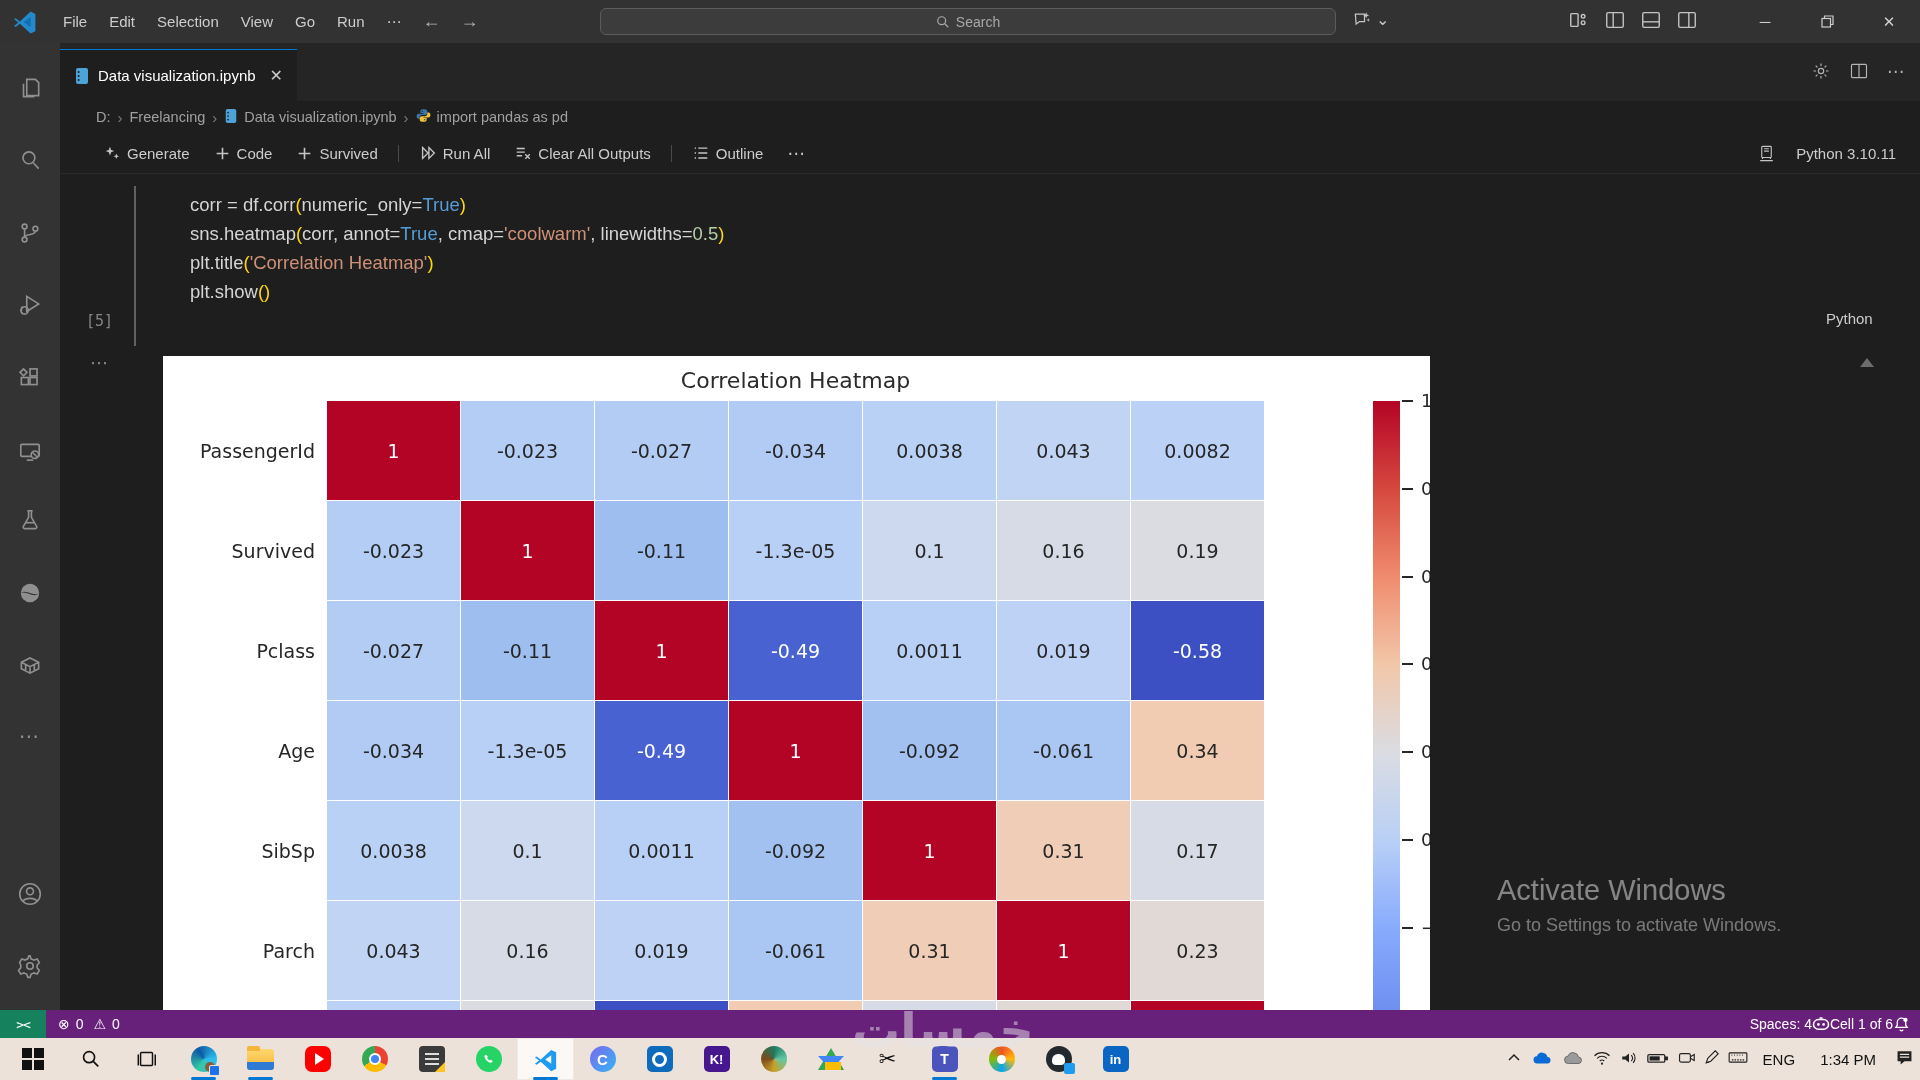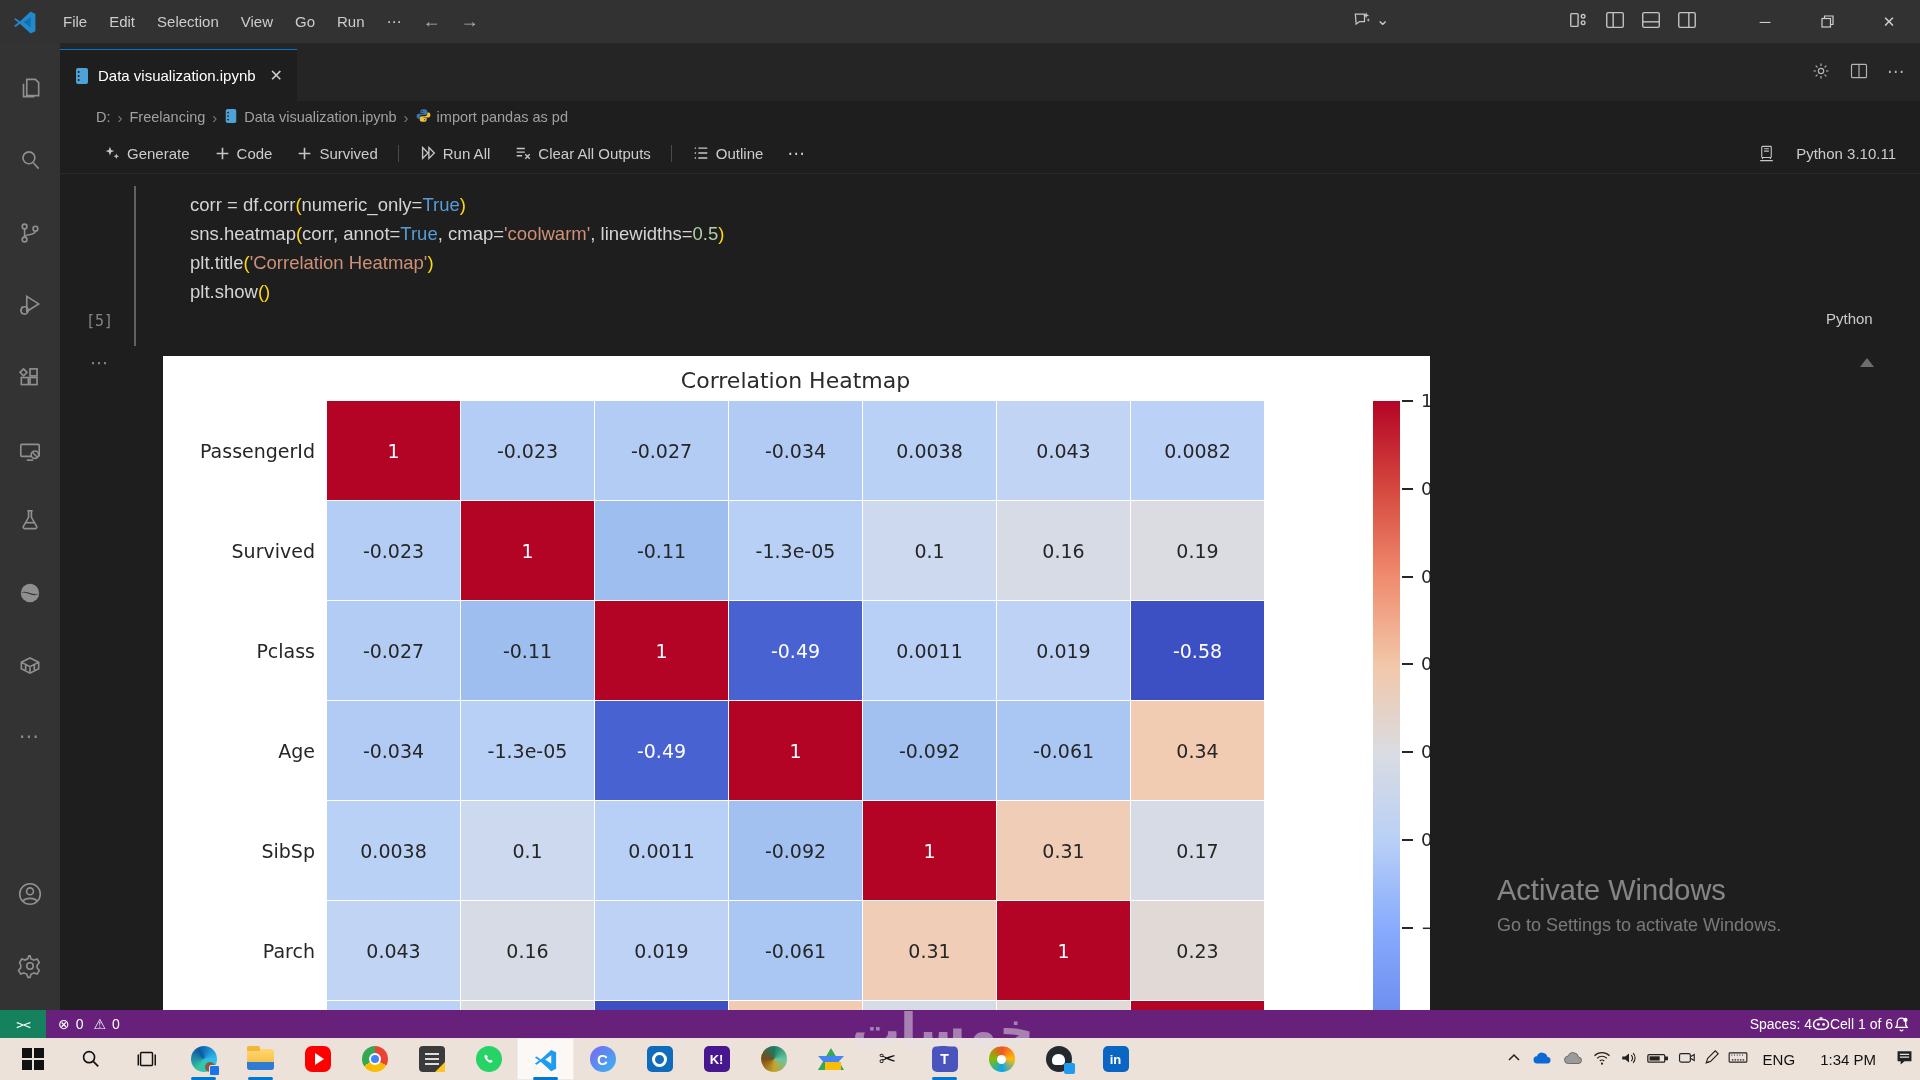--- a/index.html
+++ b/index.html
@@ -105,20 +105,27 @@
         <span class="menu-item">File</span>
         <span class="menu-item">Edit</span>
         <span class="menu-item">Selection</span>
         <span class="menu-item">View</span>
         <span class="menu-item">Go</span>
         <span class="menu-item">Run</span>
         <span class="menu-item">⋯</span>
       </nav>
     <span class="nav-arrow">←</span>
     <span class="nav-arrow">→</span>
+    <div class="searchbox">
+      <svg width="14" height="14" viewBox="0 0 16 16">
+          <circle cx="6.5" cy="6.5" r="4.5" stroke="#a8a8a8" fill="none" stroke-width="1.4"></circle>
+          <path d="M10 10l4 4" stroke="#a8a8a8" stroke-width="1.4"></path>
+        </svg>
+      <span>Search</span>
+    </div>
     <div class="copilot">
       <svg width="20" height="20" viewBox="0 0 24 24">
           <path d="M4 6h11v9H9l-4 3z" stroke="#c5c5c5" fill="none" stroke-width="1.5"></path>
           <path fill="#c5c5c5" d="M17 4l1 2.6L20.6 7.6 18 8.6 17 11.2 16 8.6 13.4 7.6 16 6.6zM19.5 11l.6 1.6 1.6.6-1.6.6-.6 1.6-.6-1.6-1.6-.6 1.6-.6z"></path>
         </svg>
       <span>⌄</span>
     </div>
     <div class="layout-icons">
       <svg width="22" height="22" viewBox="0 0 24 24">
           <rect x="3" y="5" width="8" height="14" rx="1" stroke="#c5c5c5" fill="none" stroke-width="1.5"></rect>

